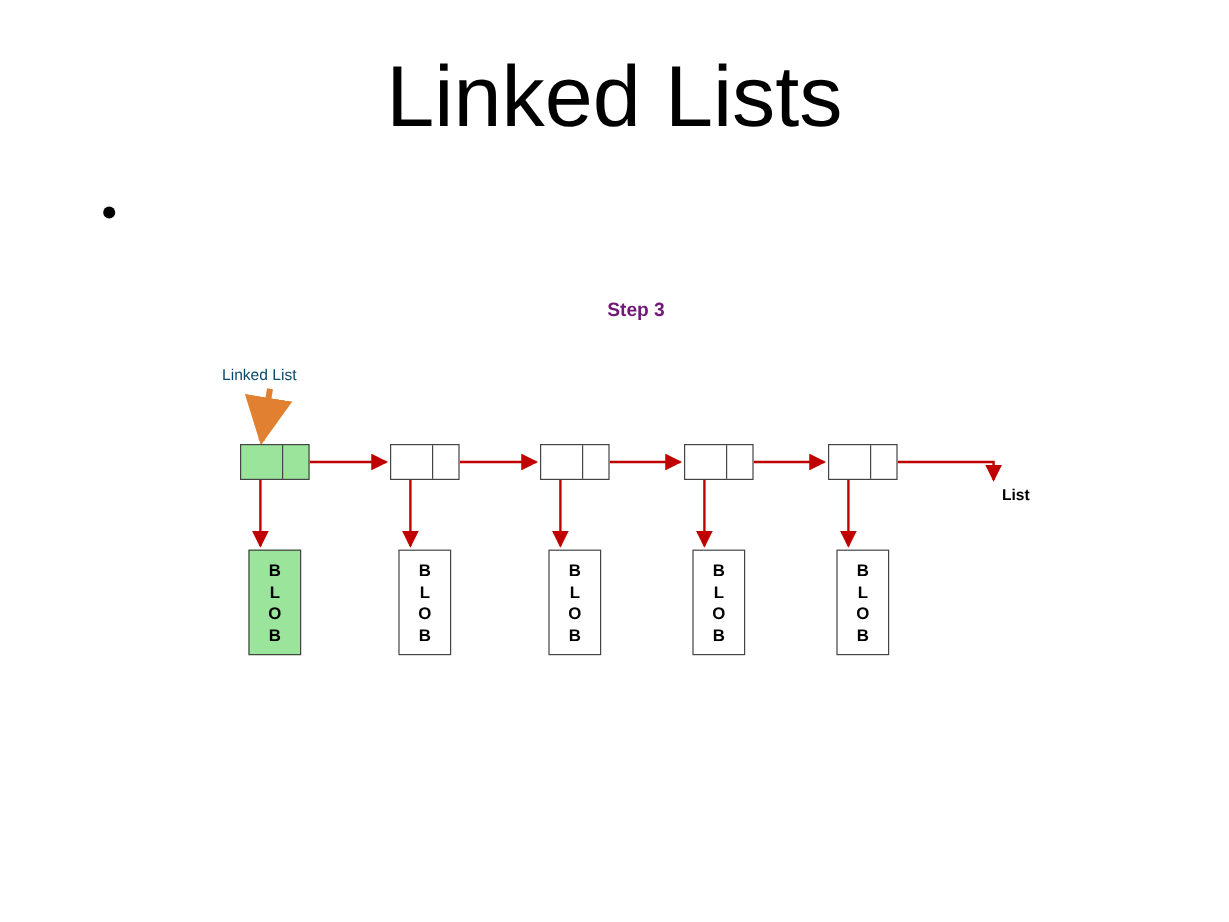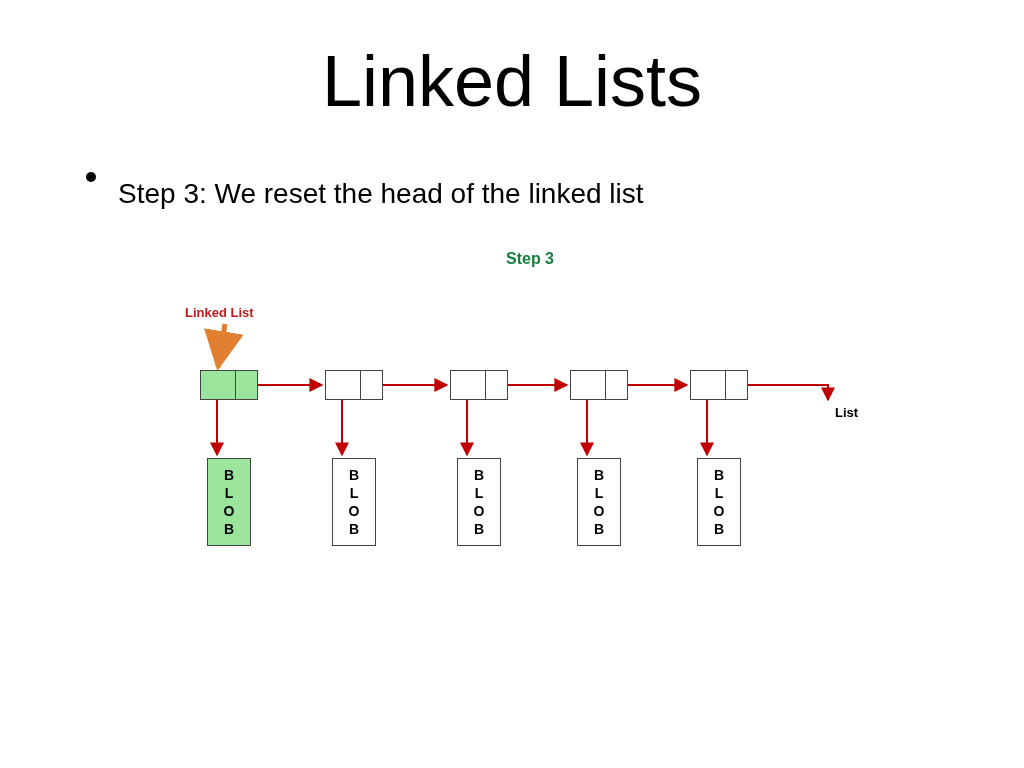--- a/index.html
+++ b/index.html
@@ -50,29 +50,29 @@
     height: 340px;
   }
   .step-label {
     position: absolute;
     top: 0;
     left: 0;
     width: 720px;
     text-align: center;
     font-size: 16px;
     font-weight: bold;
-    color: #15803d;
+    color: #701a75;
   }
   .ll-label {
     position: absolute;
     top: 55px;
     left: 15px;
     font-size: 13px;
-    font-weight: bold;
-    color: #b91c1c;
+    font-weight: normal;
+    color: #0c4a6e;
     white-space: nowrap;
   }
   .node {
     position: absolute;
     top: 120px;
     width: 58px;
     height: 30px;
     border: 1px solid #444;
     background: #fff;
     box-sizing: border-box;
@@ -124,21 +124,20 @@
   }
 </style>
 </head>
 <body>
 
 <div class="slide">
 
   <div class="title">Linked Lists</div>
 
   <div class="bullet-dot"></div>
-  <div class="bullet-text">Step 3: We reset the head of the linked list</div>
 
   <div class="diagram">
     <div class="step-label">Step 3</div>
     <div class="ll-label">Linked List</div>
 
     <svg class="arrows" viewBox="0 0 720 340">
       <defs>
         <marker id="ah-red" viewBox="0 0 10 10" refX="9" refY="5" markerWidth="7" markerHeight="7" orient="auto-start-reverse">
           <path d="M 0 0 L 10 5 L 0 10 z" fill="#c00000"></path>
         </marker>

